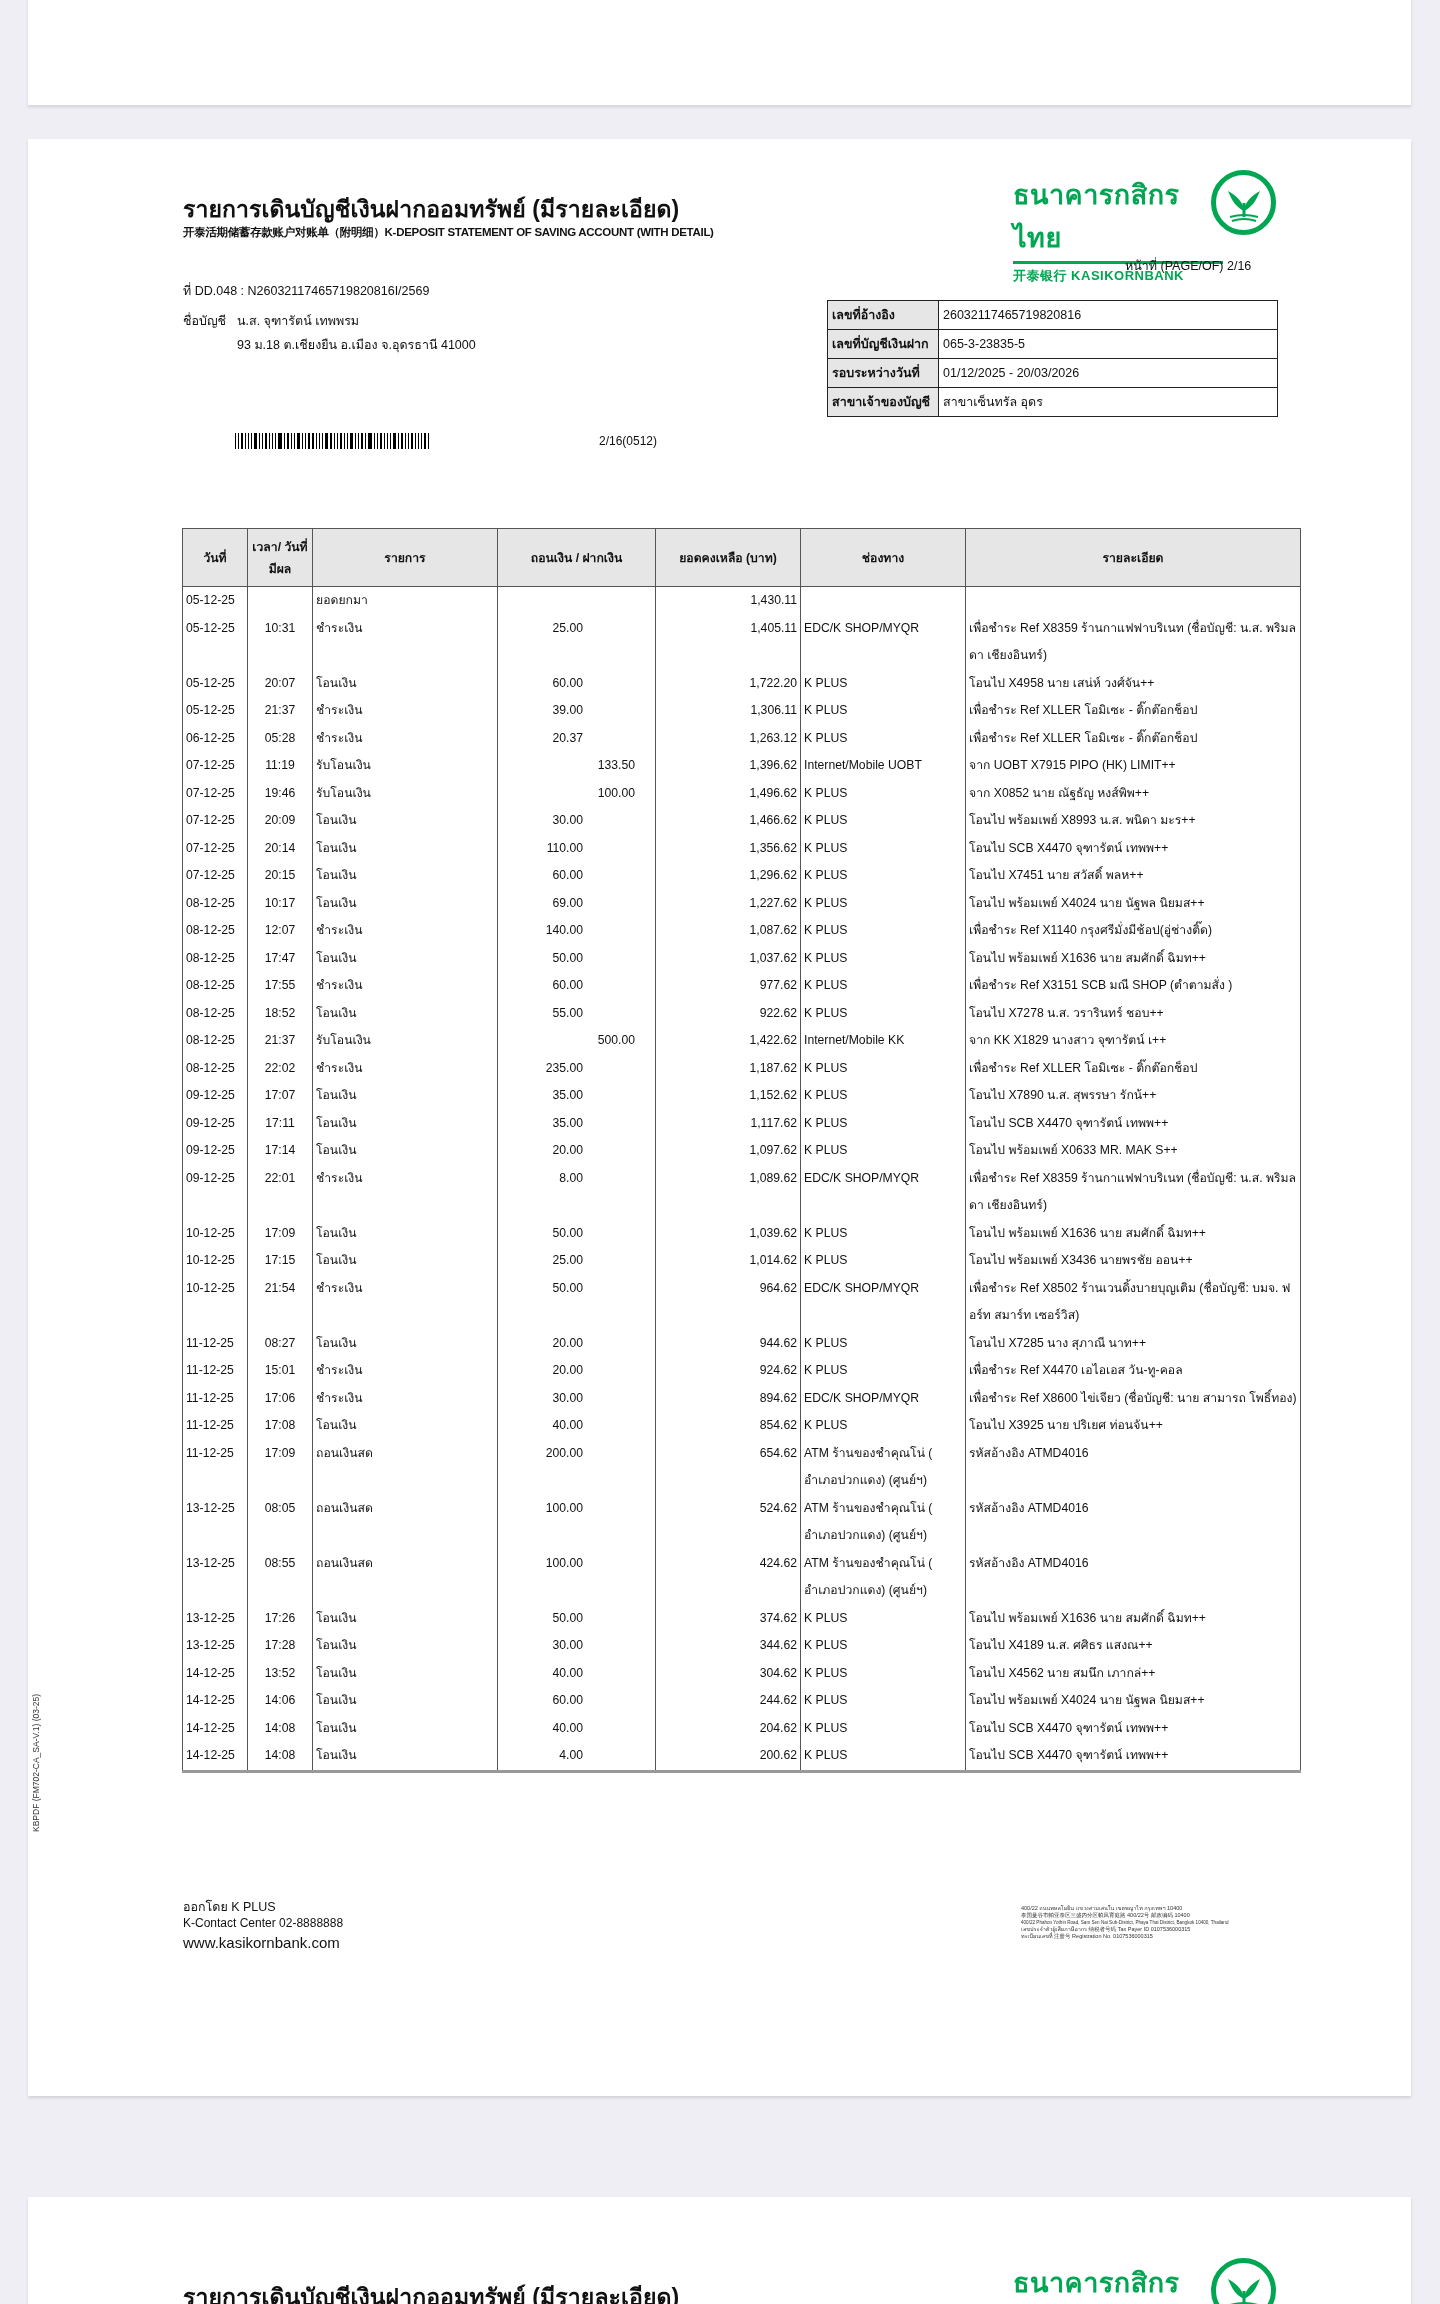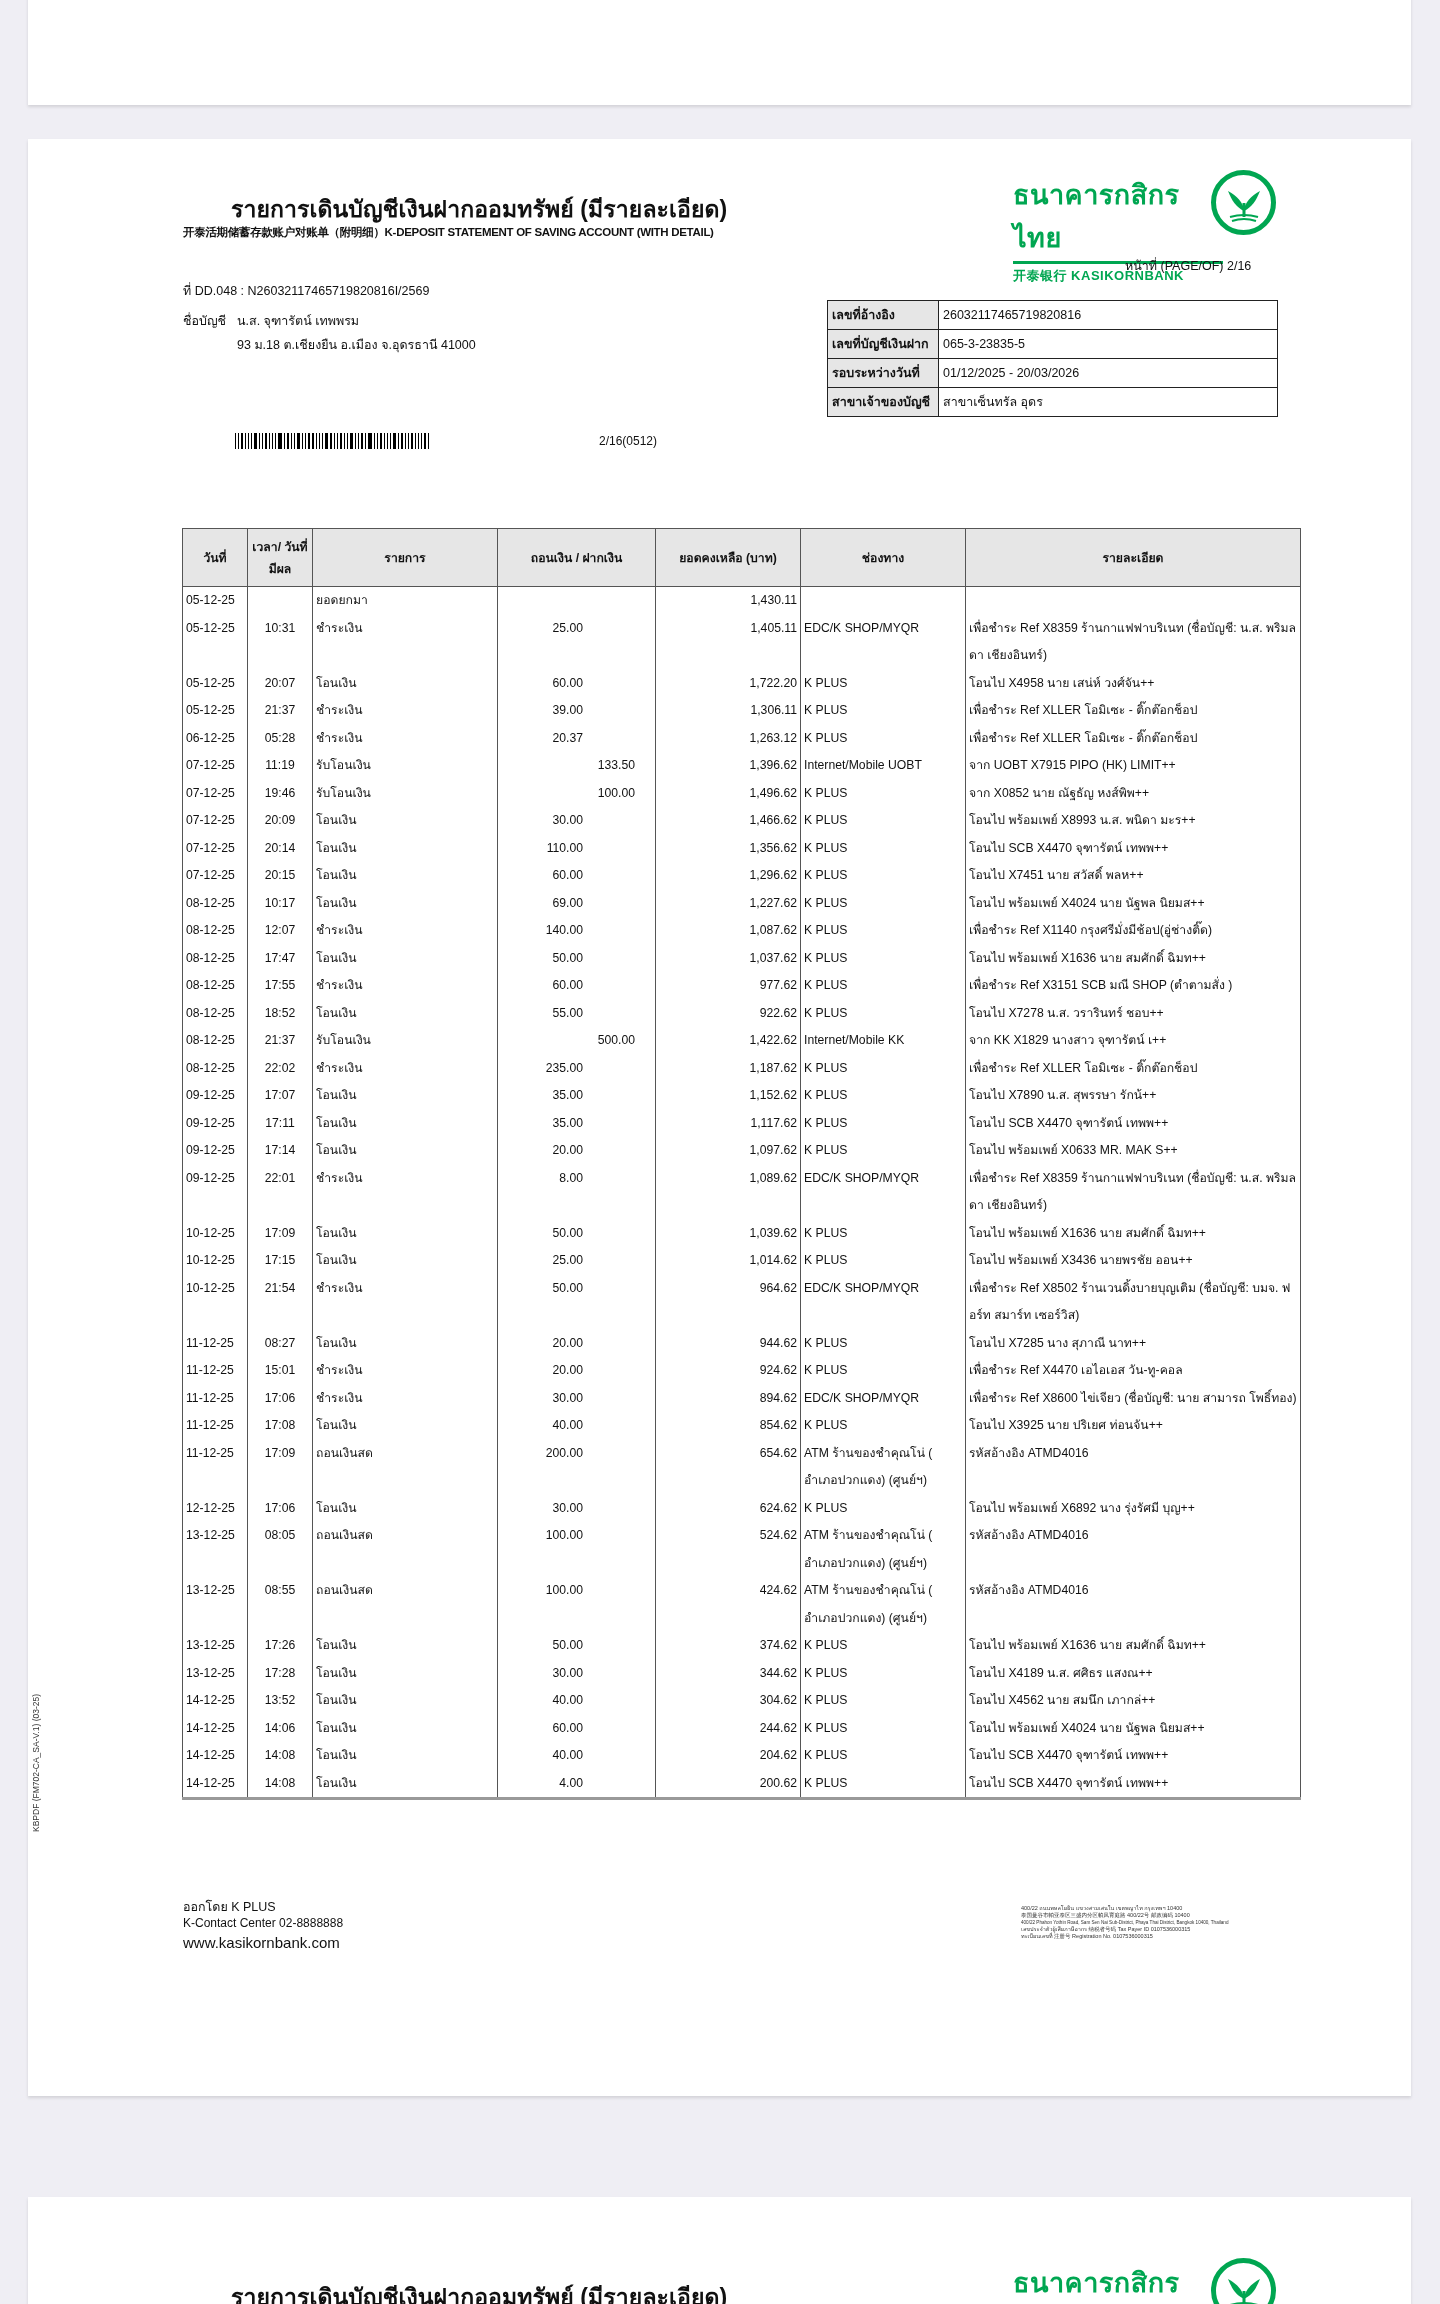--- a/index.html
+++ b/index.html
@@ -12,21 +12,21 @@
     }
     .page {
       position: absolute; left: 28px; width: 1383px; background: #fff;
       box-shadow: 0 2px 3px rgba(0,0,0,0.12);
     }
     #page1 { top: -10px; height: 115px; }
     #page2 { top: 139px; height: 1957px; }
     #page3 { top: 2197px; height: 200px; }
 
     .abs { position: absolute; }
-    .title-th { font-size: 23px; font-weight: bold; letter-spacing: 0.1px; margin-left: 48px; }
+    .title-th { font-size: 23px; font-weight: bold; letter-spacing: 0.1px; }
     .title-en { font-size: 11.5px; font-weight: bold; letter-spacing: -0.3px; }
     .small { font-size: 12.5px; }
 
     
     .logo-th { color: #00a651; font-size: 27px; font-weight: bold; letter-spacing: 0.5px; }
     .logo-line { background: #00a651; height: 3px; }
     .logo-en { color: #00a651; font-size: 13px; font-weight: bold; letter-spacing: 0.5px; }
     .logo-circle {
       border: 5px solid #00a651; border-radius: 50%; box-sizing: border-box;
       display: flex; align-items: center; justify-content: center;
@@ -454,29 +454,20 @@
         <tr>
           <td>11-12-25</td>
           <td class="c">17:09</td>
           <td>ถอนเงินสด</td>
           <td class="amt">200.00</td>
           <td class="r">654.62</td>
           <td>ATM ร้านของชำคุณโน่ ( อำเภอปวกแดง) (ศูนย์ฯ)</td>
           <td>รหัสอ้างอิง ATMD4016</td>
         </tr>
         <tr>
-          <td>12-12-25</td>
-          <td class="c">17:06</td>
-          <td>โอนเงิน</td>
-          <td class="amt">30.00</td>
-          <td class="r">624.62</td>
-          <td>K PLUS</td>
-          <td>โอนไป พร้อมเพย์ X6892 นาง รุ่งรัศมี บุญ++</td>
-        </tr>
-        <tr>
           <td>13-12-25</td>
           <td class="c">08:05</td>
           <td>ถอนเงินสด</td>
           <td class="amt">100.00</td>
           <td class="r">524.62</td>
           <td>ATM ร้านของชำคุณโน่ ( อำเภอปวกแดง) (ศูนย์ฯ)</td>
           <td>รหัสอ้างอิง ATMD4016</td>
         </tr>
         <tr>
           <td>13-12-25</td>

